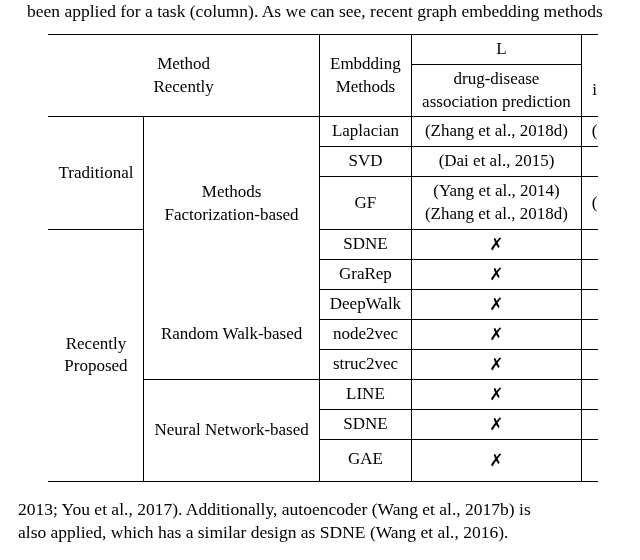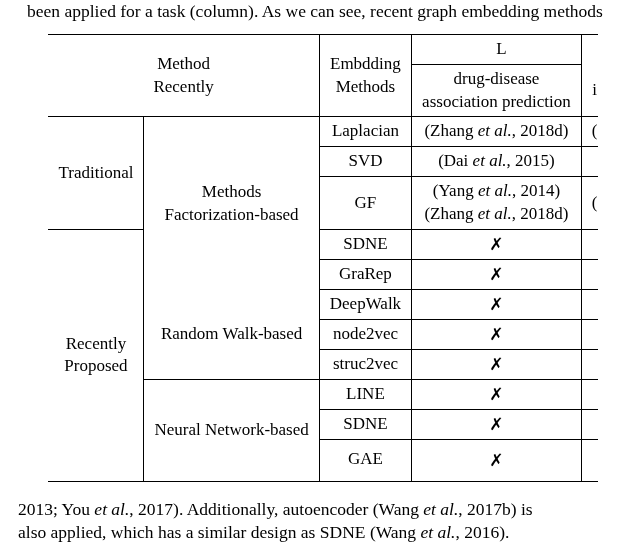--- a/index.html
+++ b/index.html
@@ -13,21 +13,21 @@
   .page{padding:0 12px 0 18px}
   .topline{white-space:nowrap;margin:0 0 10px 9px}
   table{border-collapse:collapse;margin:0 auto;font-size:17px}
   td{padding:3px 10px;text-align:center;vertical-align:middle}
   td.task{white-space:nowrap}
   .rule-top{border-top:1.6px solid #000}
   .rule-bot{border-bottom:1.6px solid #000}
   .vr{border-right:1px solid #000}
   .hb{border-bottom:1px solid #000}   
   .nb{border-bottom:none}
-  .mi{font-style:italic}
+  .mi{}
   .x{font-family:"DejaVu Sans","Segoe UI Symbol",Arial,sans-serif}
   .cutR{padding-right:0 !important}
   .bottomtext{margin-top:16px}
 </style>
 </head>
 <body>
 <div class="page">
 
 <p class="topline">been applied for a task (column). As we can see, recent graph embedding methods</p>
 

